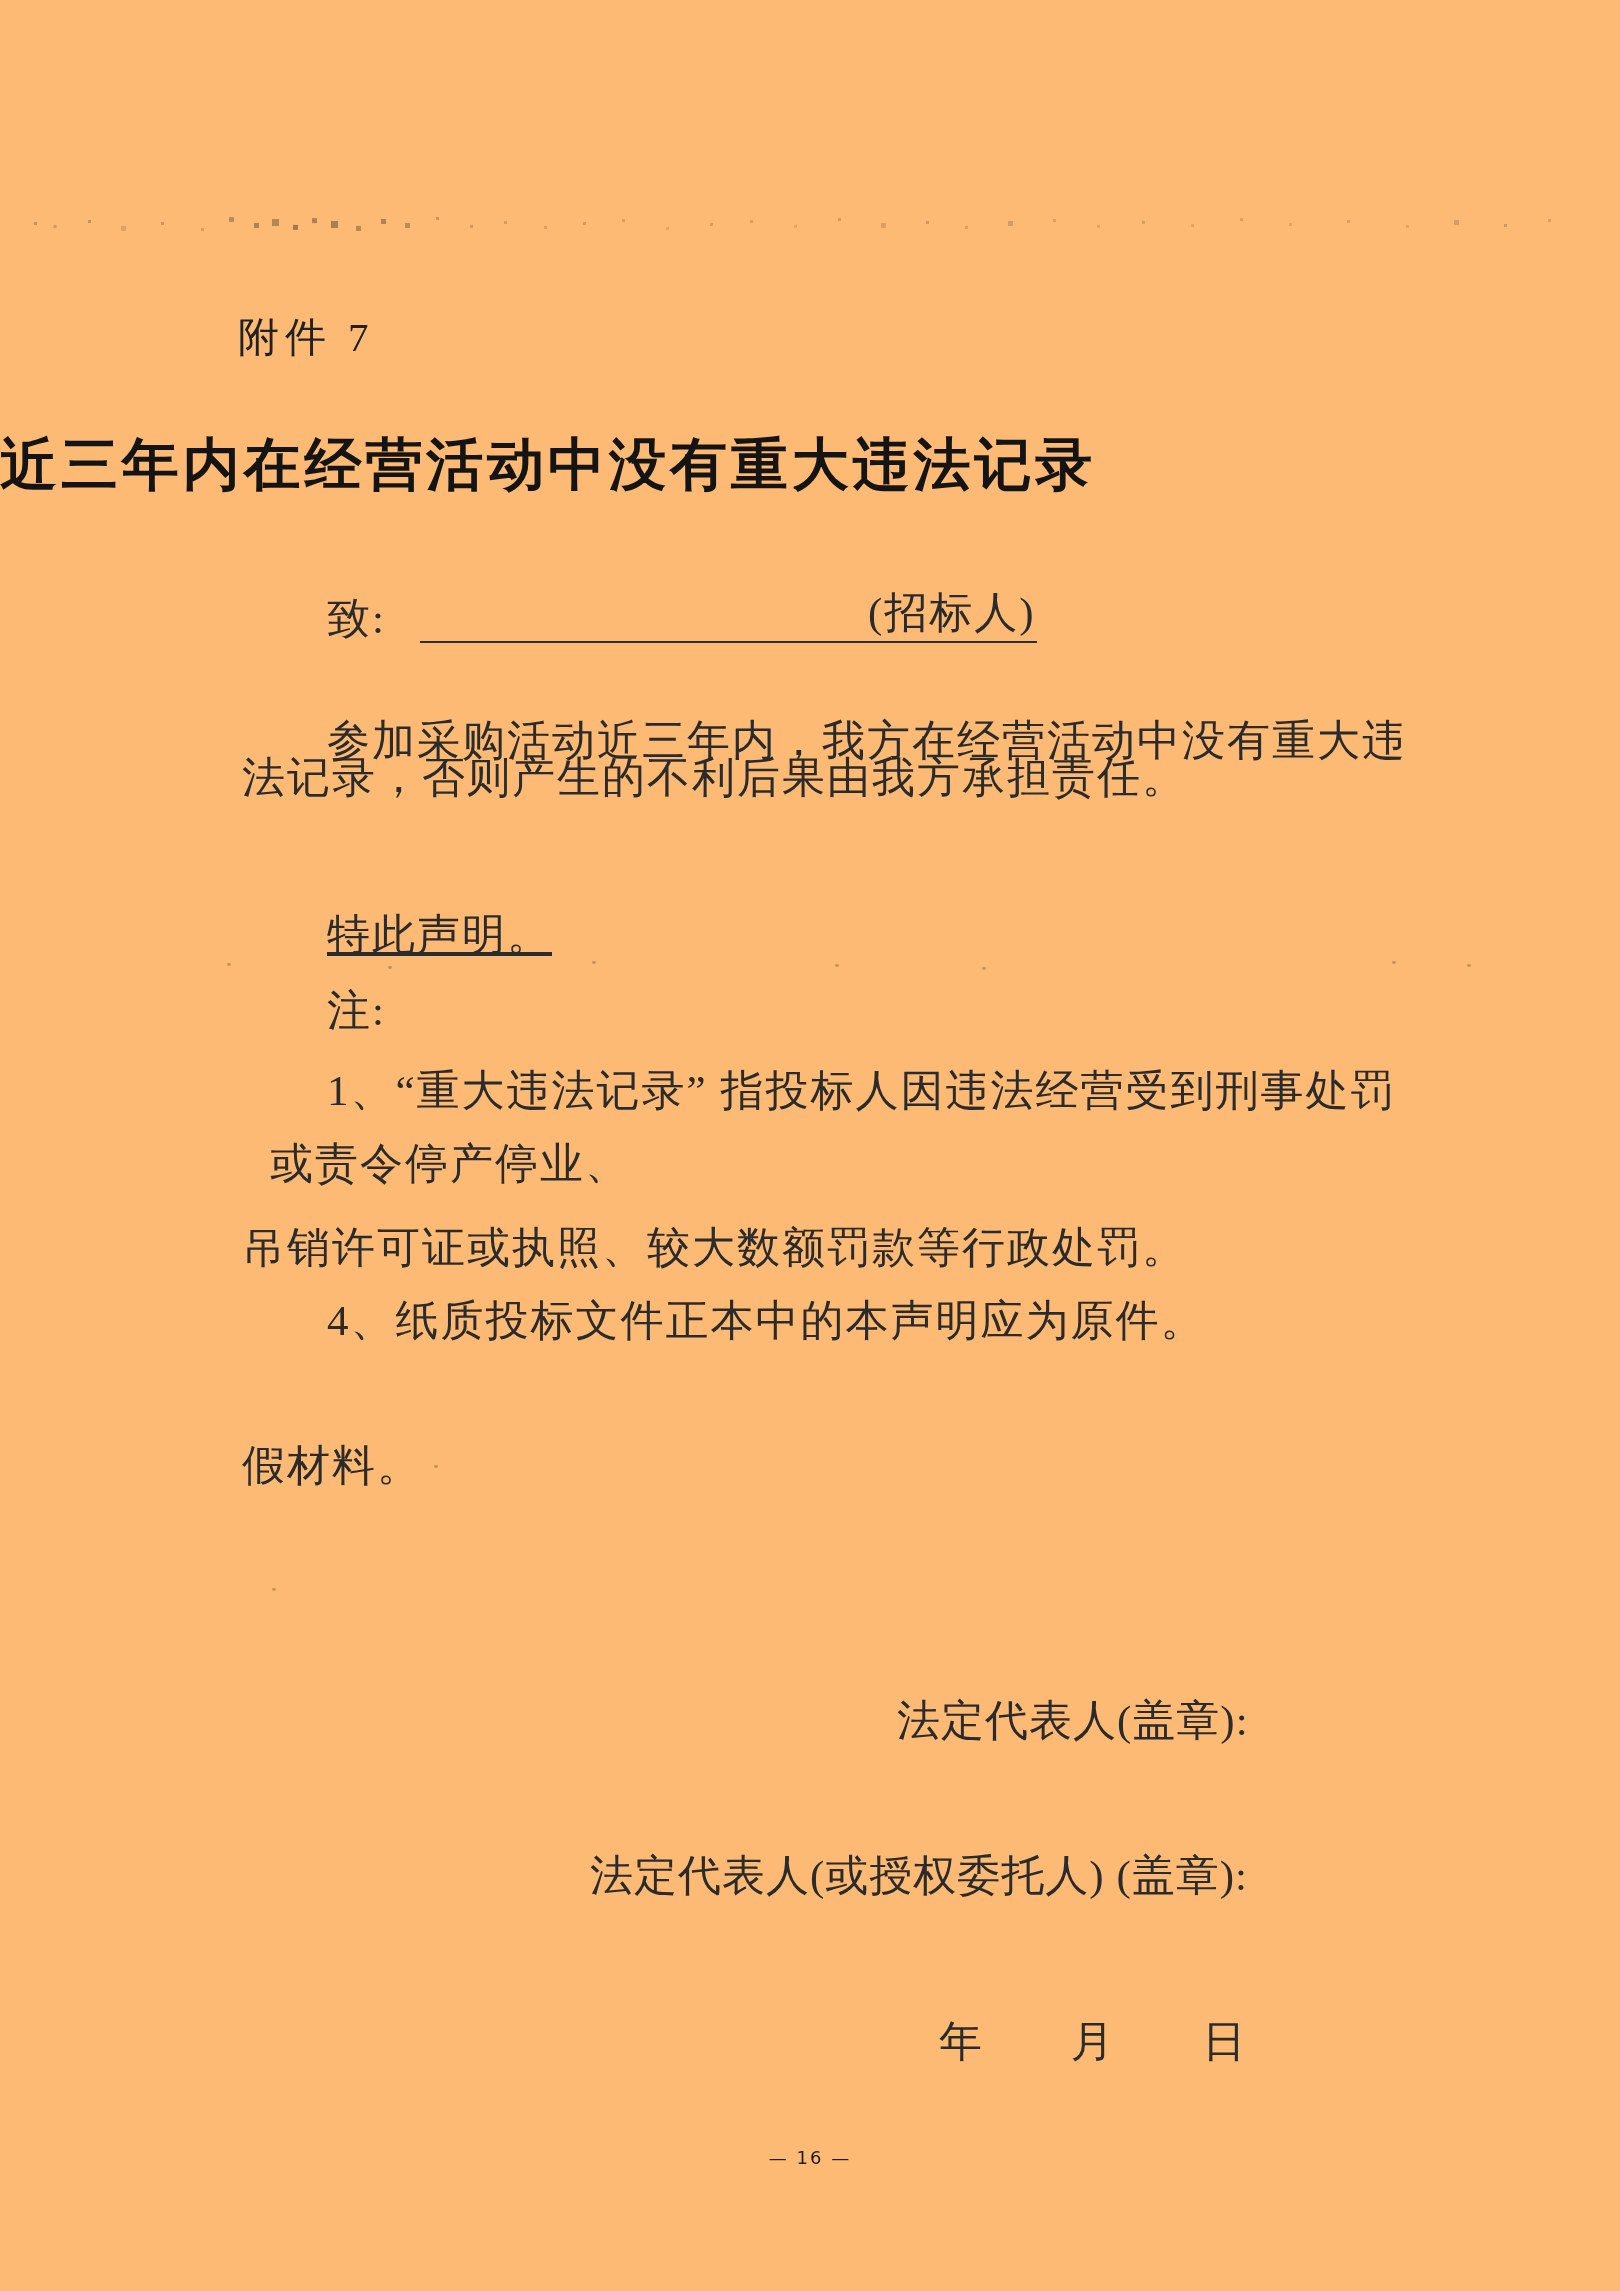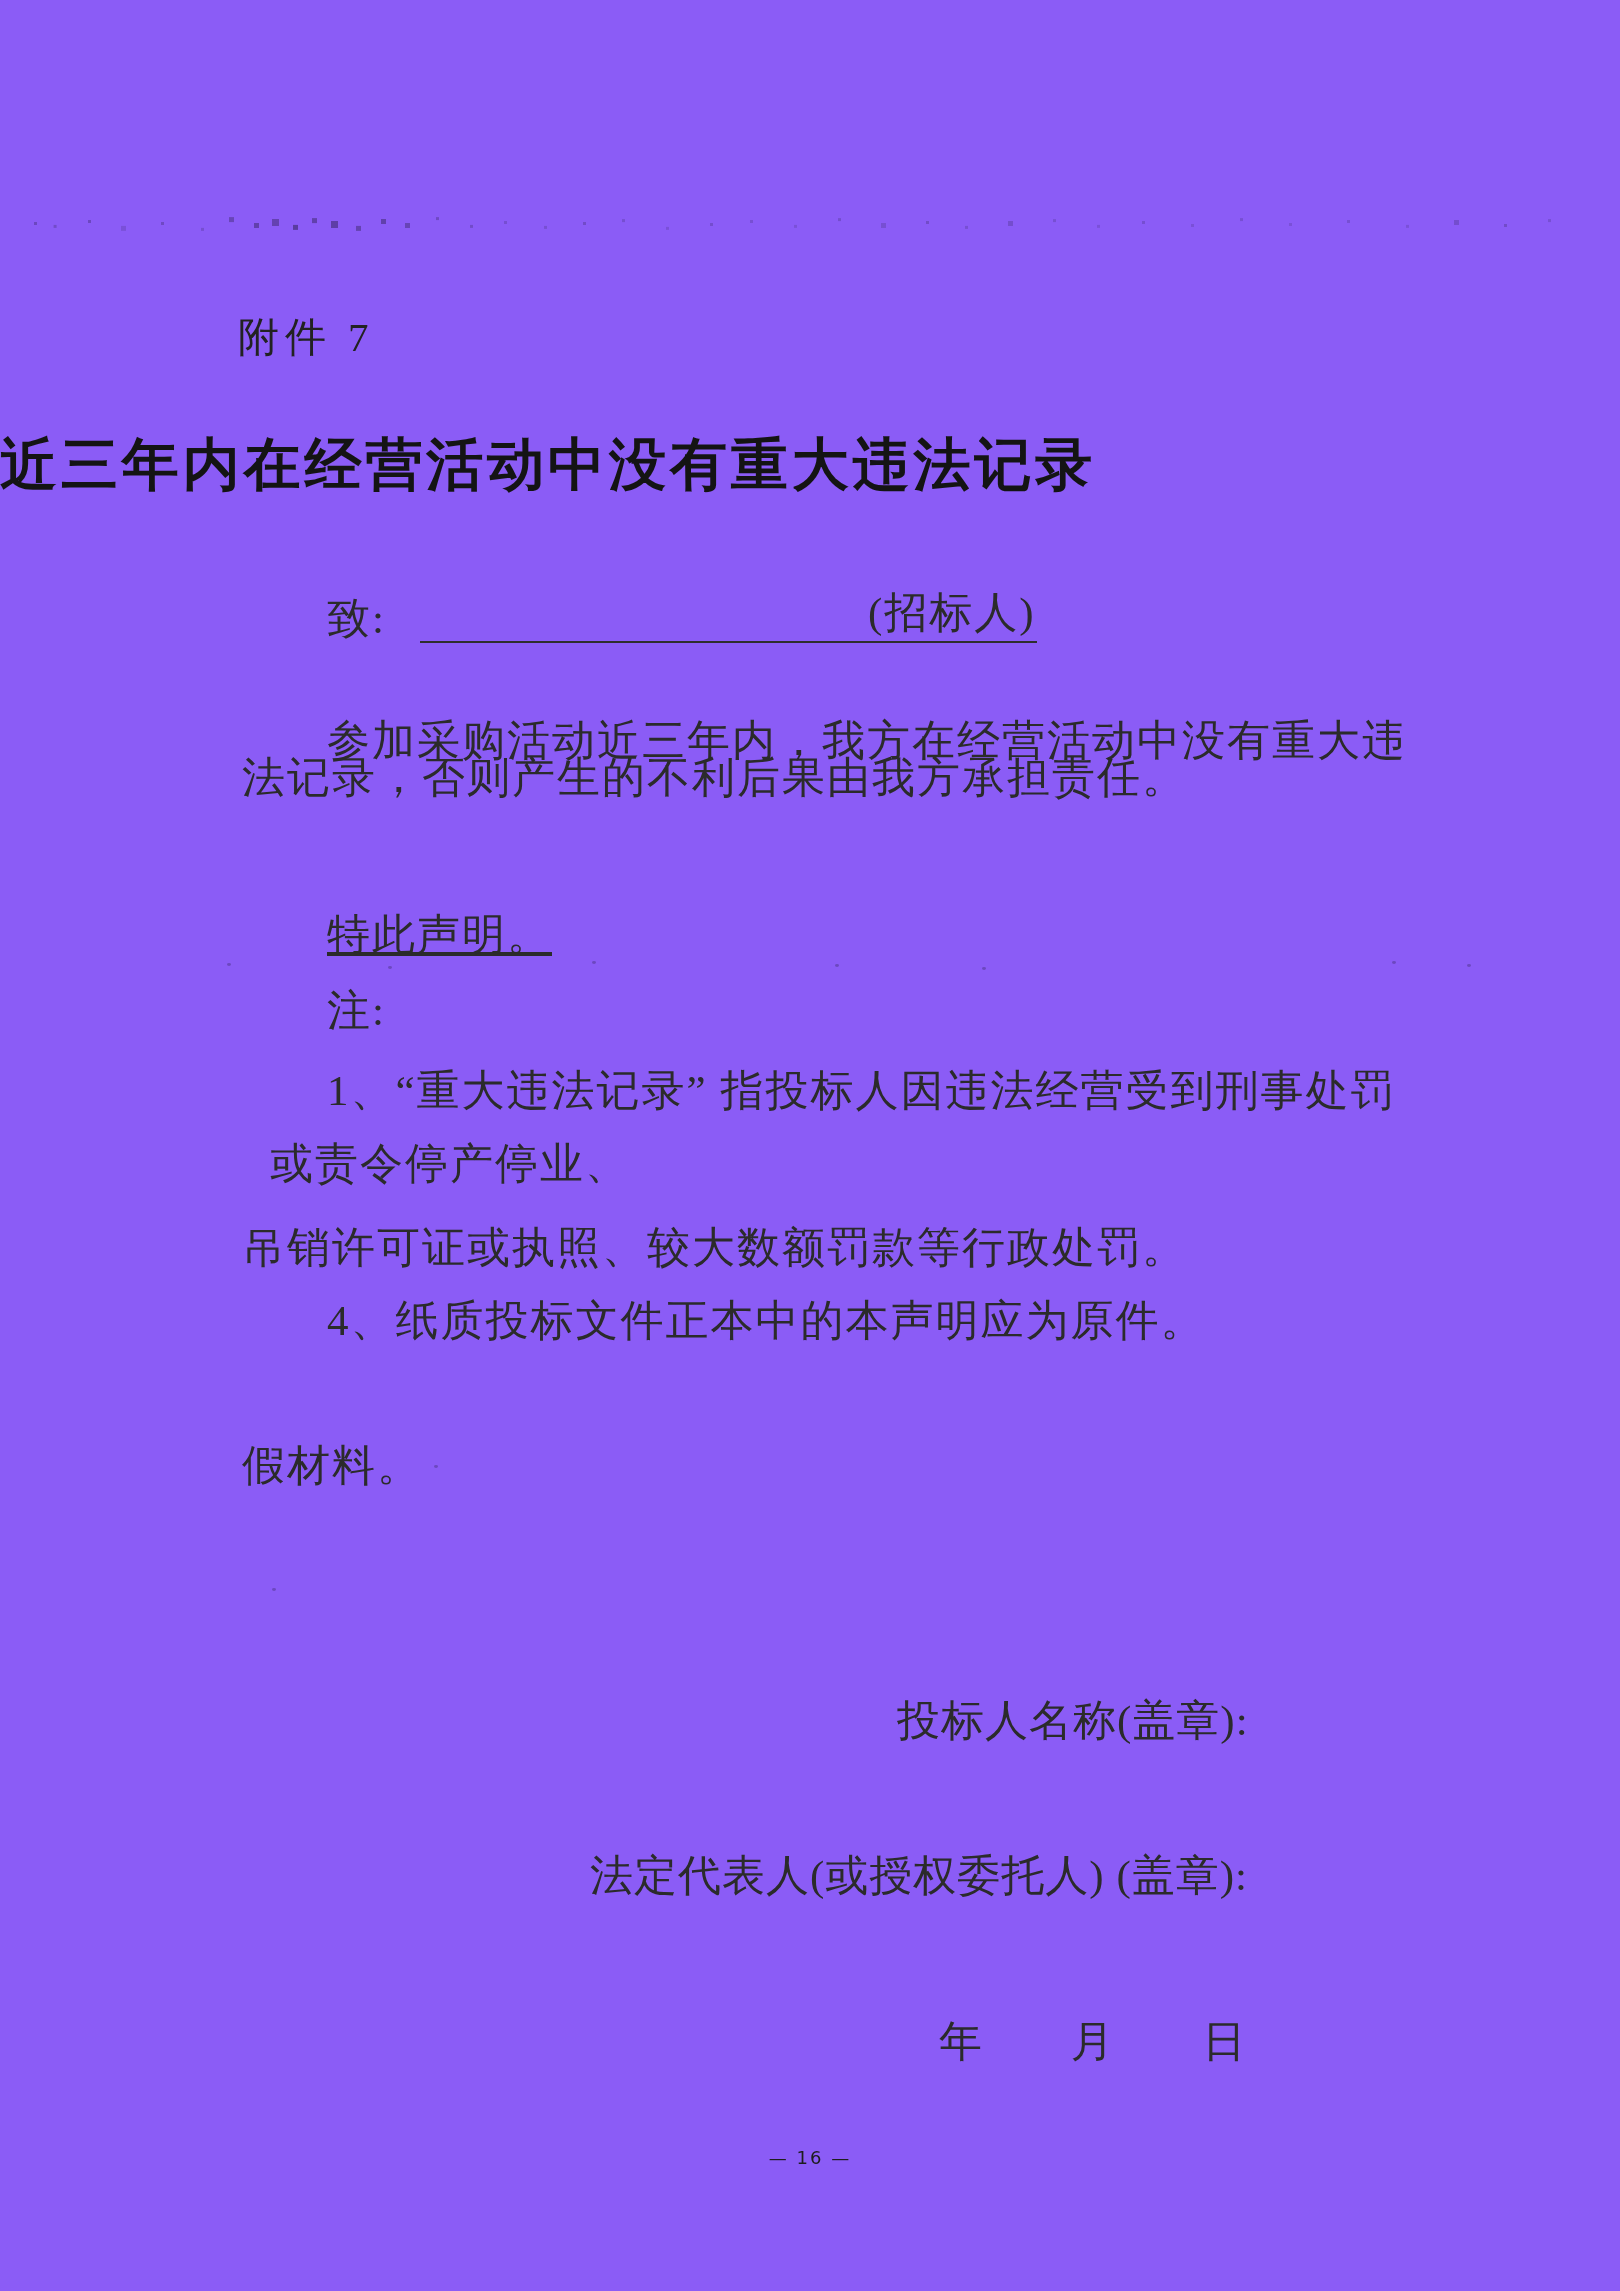--- a/index.html
+++ b/index.html
@@ -1,21 +1,21 @@
 <!DOCTYPE html>
 <html><head>
 <meta charset="utf-8">
 <style>
   html, body { margin: 0; padding: 0; background: #888; }
   .page {
     position: relative;
     width: 1620px;
     height: 2292px;
     margin: 0 auto;
-    background: #8b5cf6;
+    background: #fdba74;
     overflow: hidden;
     font-family: "Liberation Serif", "DejaVu Serif", serif;
     color: #2b2b2b;
   }
   .line {
     position: absolute;
     font-size: 43px;
     line-height: 1.25;
     letter-spacing: 2px;
     white-space: nowrap;
@@ -125,21 +125,21 @@
   <div class="line statement">特此声明。</div>
 
   <div class="line notes-label">注:</div>
 
   <div class="line n1l1">1、“重大违法记录” 指投标人因违法经营受到刑事处罚</div>
   <div class="line n1l2">或责令停产停业、</div>
   <div class="line n1l3">吊销许可证或执照、较大数额罚款等行政处罚。</div>
   <div class="line n2">4、纸质投标文件正本中的本声明应为原件。</div>
   <div class="line n3l2">假材料。</div>
 
-  <div class="line sig-bidder">投标人名称(盖章):</div>
+  <div class="line sig-bidder">法定代表人(盖章):</div>
   <div class="line sig-rep">法定代表人(或授权委托人) (盖章):</div>
 
   <div class="line date-line">
     <span>年</span>
     <span>月</span>
     <span>日</span>
   </div>
 
   <div class="footer-page">— 16 —</div>
 

